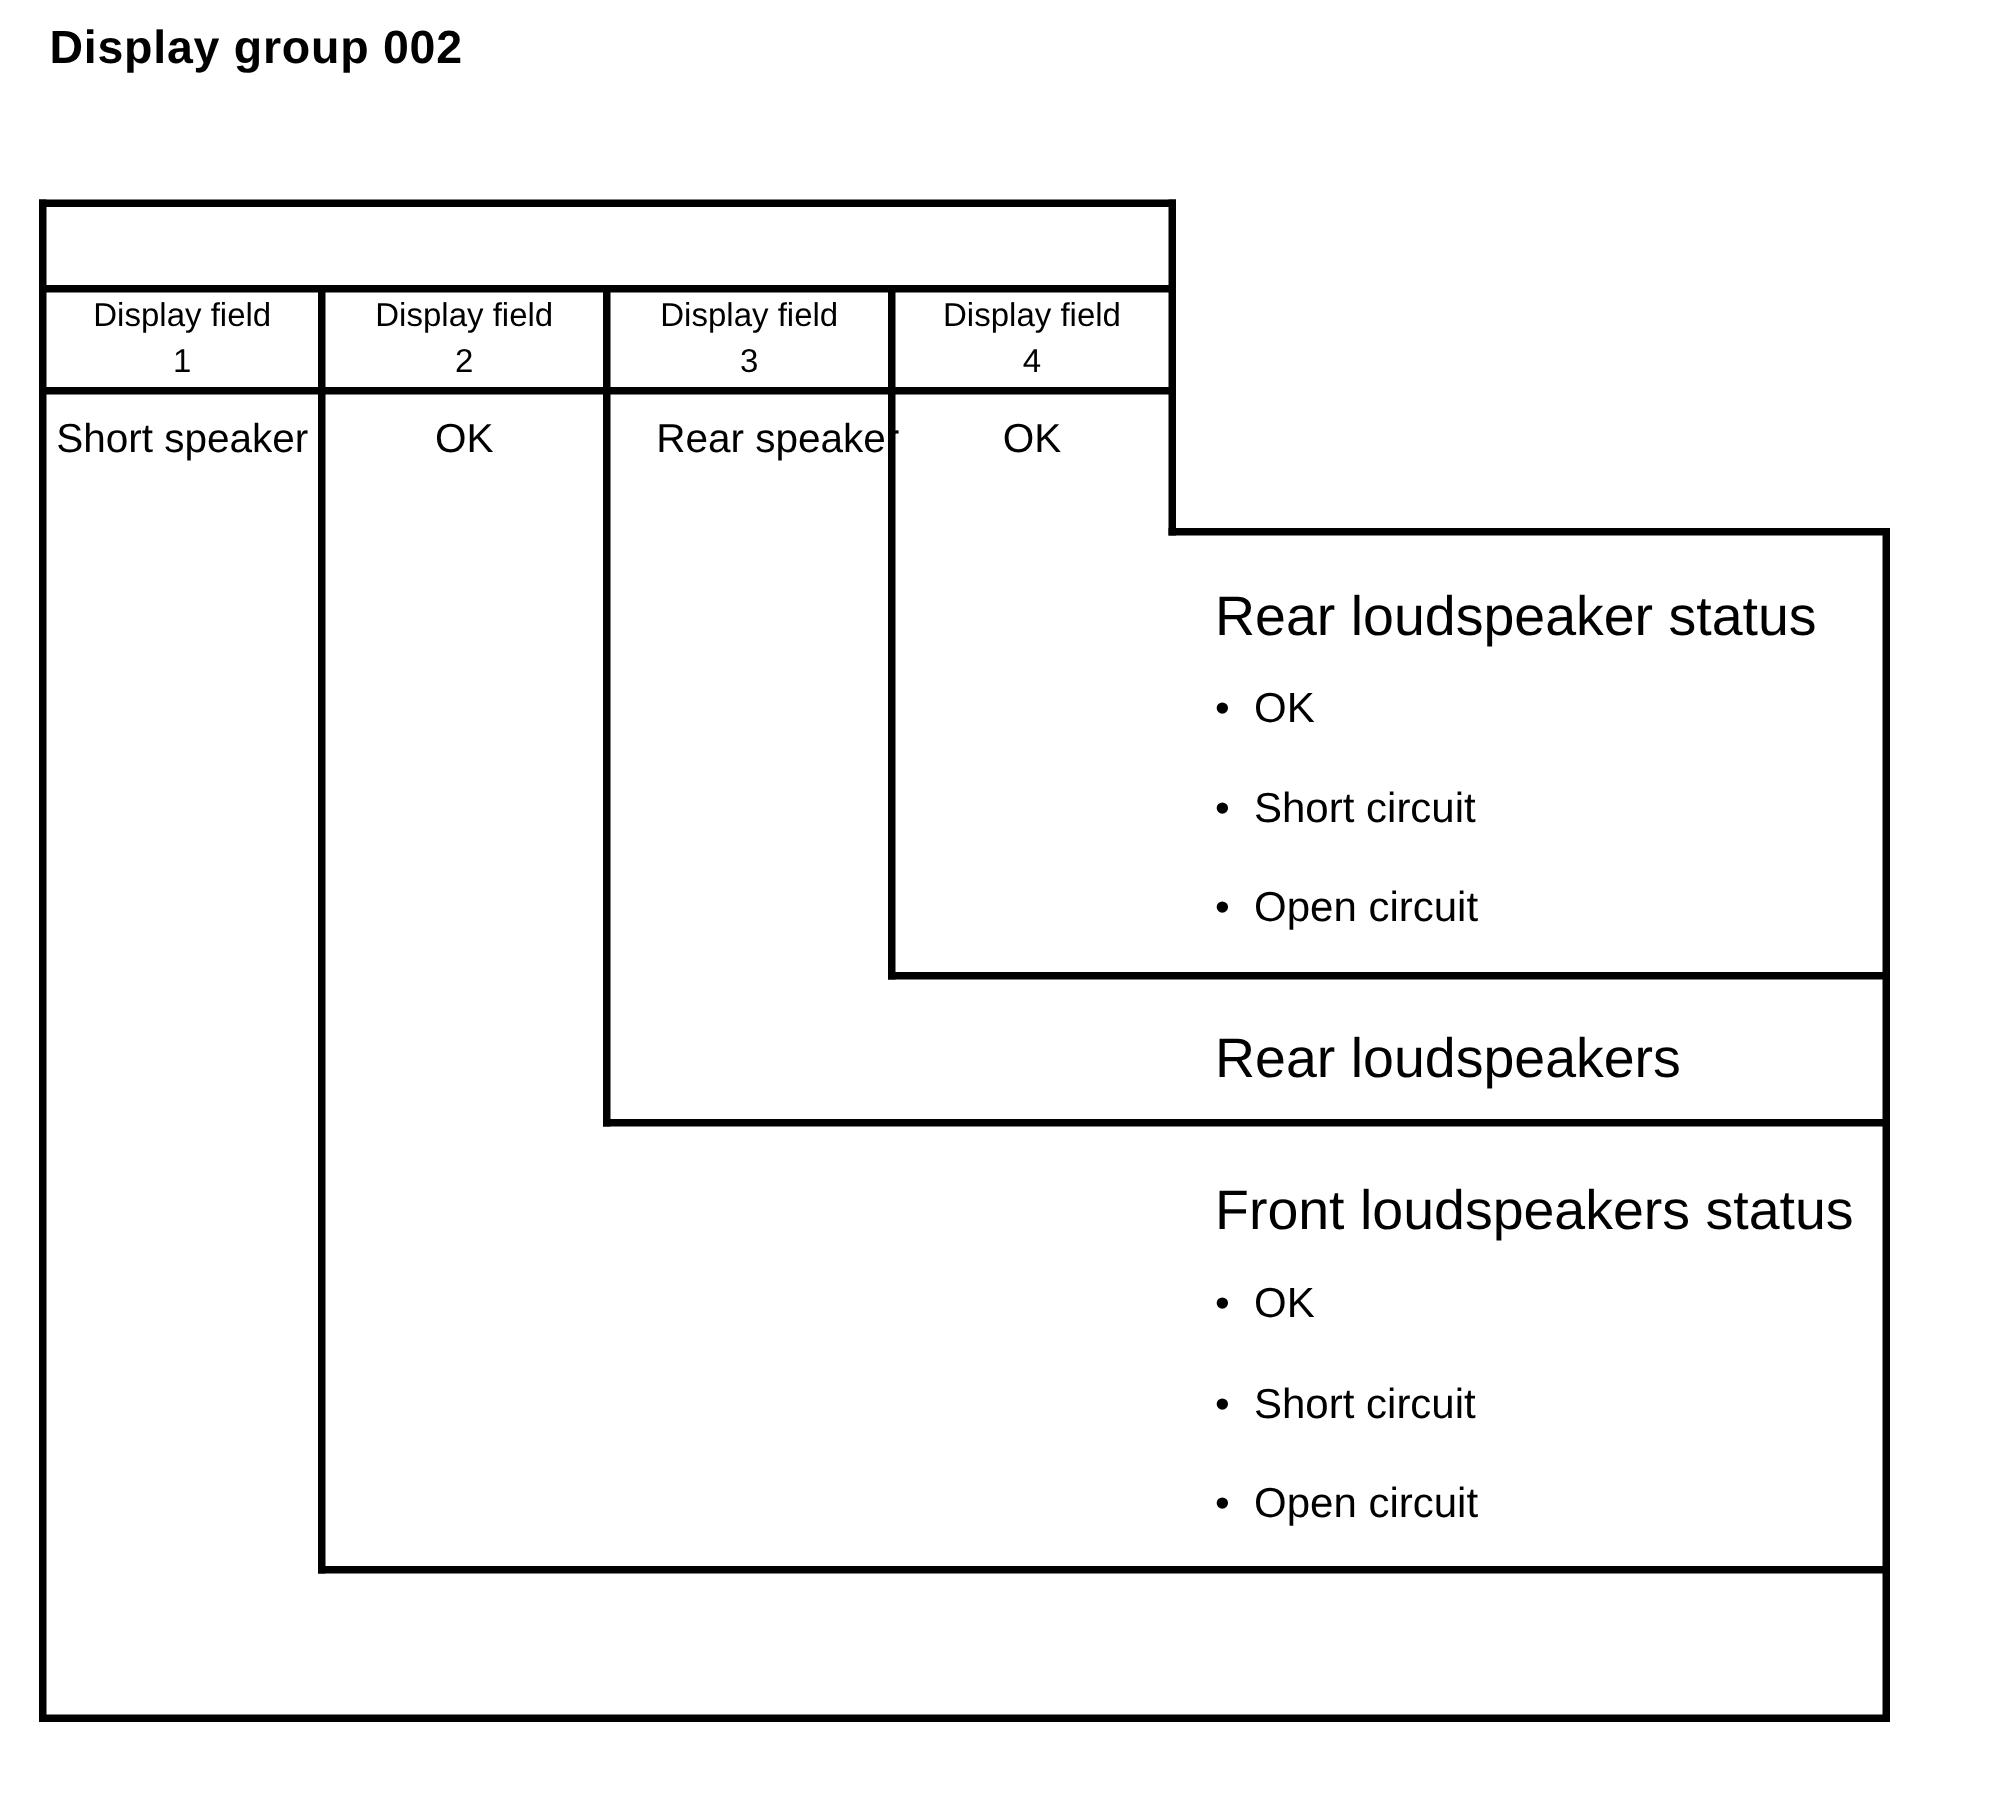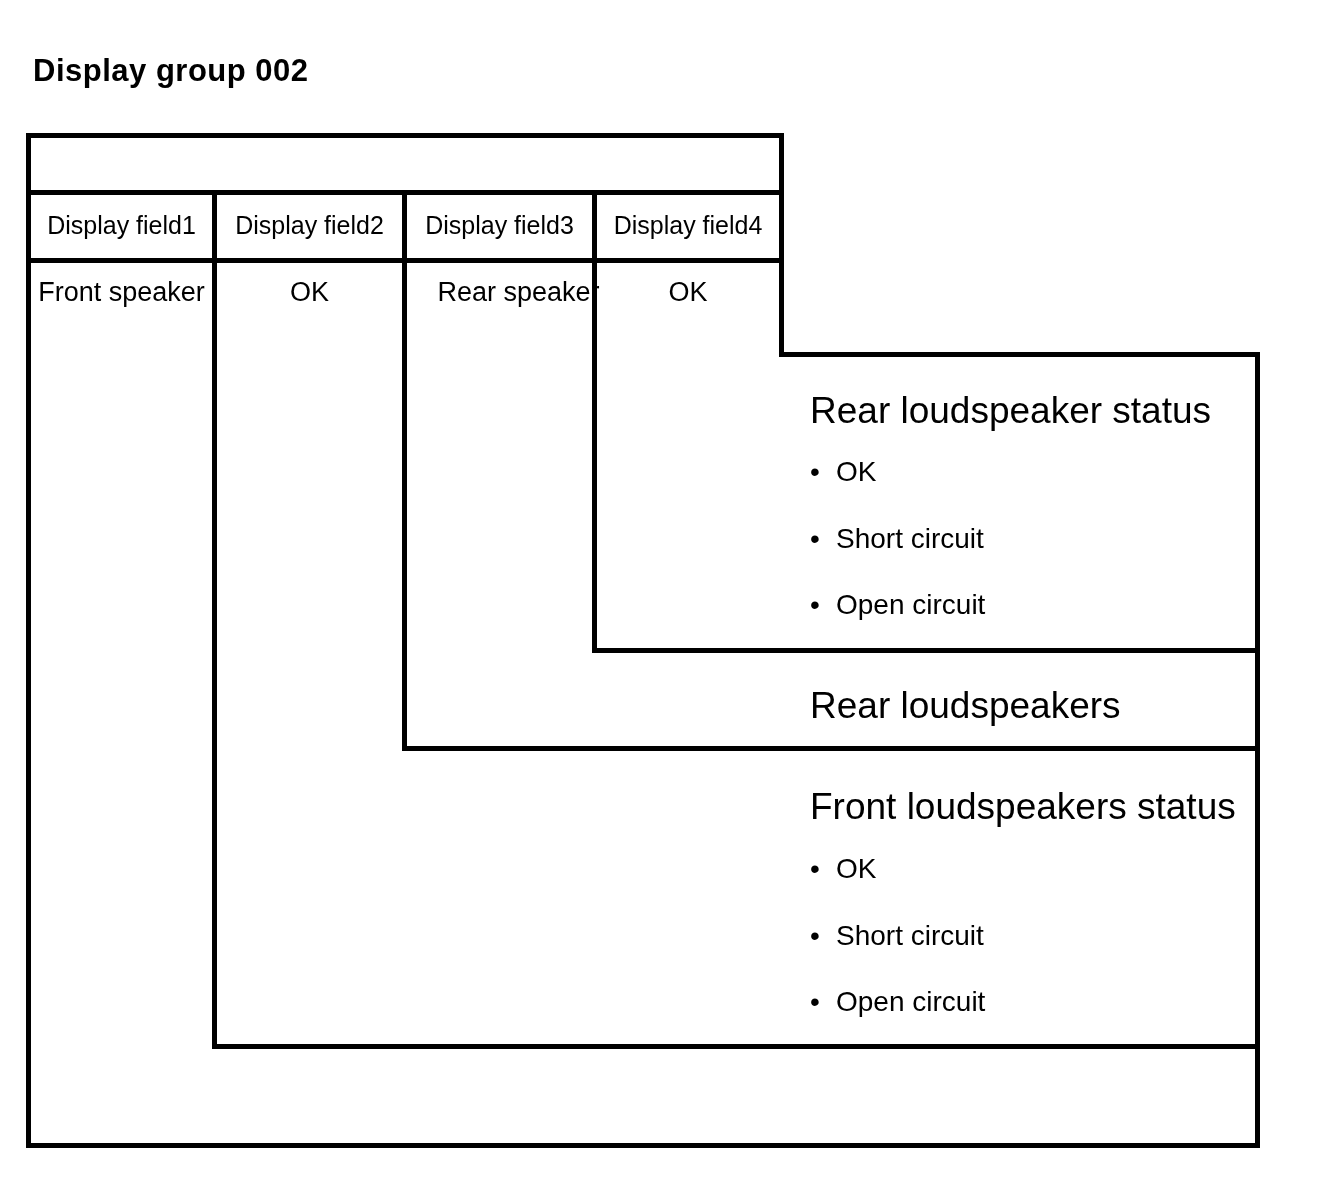--- a/index.html
+++ b/index.html
@@ -31,23 +31,23 @@
     position: absolute;
     left: 31px; top: 138px;
     width: 748px; height: 52px;
     display: flex; align-items: center; justify-content: center;
     font-size: 31px; font-weight: bold;
     letter-spacing: 0.5px;
   }
   .col-head {
     position: absolute;
     top: 195px; height: 60px;
-    display: flex; flex-direction: row;
+    display: flex; flex-direction: column;
     align-items: center; justify-content: center;
-    font-size: 25px; line-height: 31px;
+    font-size: 22px; line-height: 31px;
     text-align: center;
   }
   .col-val {
     position: absolute;
     top: 277px;
     display: flex; justify-content: center;
     font-size: 27px;
     text-align: center;
   }
   .callout-text {
@@ -68,21 +68,21 @@
     width: 26px;
     display: inline-block;
   }
   .bullet::before { content: "\2022"; }
 </style>
 </head>
 <body>
 
 <div class="canvas">
 
-  <div class="title-line" style="top:14px;margin-top:39px;">Display group 002</div>
+  <div class="title-line" style="top:14px;">Display group 002</div>
 
   <div class="hl" style="left:26px;  top:133px;  width:758px;"></div>
   <div class="hl" style="left:26px;  top:190px;  width:758px;"></div>
   <div class="hl" style="left:26px;  top:258px;  width:758px;"></div>
 
   <div class="hl" style="left:779px; top:352px;  width:481px;"></div>
   <div class="hl" style="left:592px; top:648px;  width:668px;"></div>
   <div class="hl" style="left:402px; top:746px;  width:858px;"></div>
   <div class="hl" style="left:212px; top:1044px; width:1048px;"></div>
   <div class="hl" style="left:26px;  top:1143px; width:1234px;"></div>
@@ -105,21 +105,21 @@
   </div>
   <div class="col-head" style="left:407px; width:185px;">
     <span>Display field</span>
     <span>3</span>
   </div>
   <div class="col-head" style="left:597px; width:182px;">
     <span>Display field</span>
     <span>4</span>
   </div>
 
-  <div class="col-val" style="left:31px;  width:181px;">Front speaker</div>
+  <div class="col-val" style="left:31px;  width:181px;">Short speaker</div>
   <div class="col-val" style="left:217px; width:185px;">OK</div>
   <div class="col-val" style="left:407px; width:223px;">Rear speaker</div>
   <div class="col-val" style="left:597px; width:182px;">OK</div>
 
   <div class="callout-text" style="top:390px;">Rear loudspeaker status</div>
   <div class="bullet-line" style="top:456px;">
     <span class="bullet"></span>
     <span>OK</span>
   </div>
   <div class="bullet-line" style="top:523px;">

